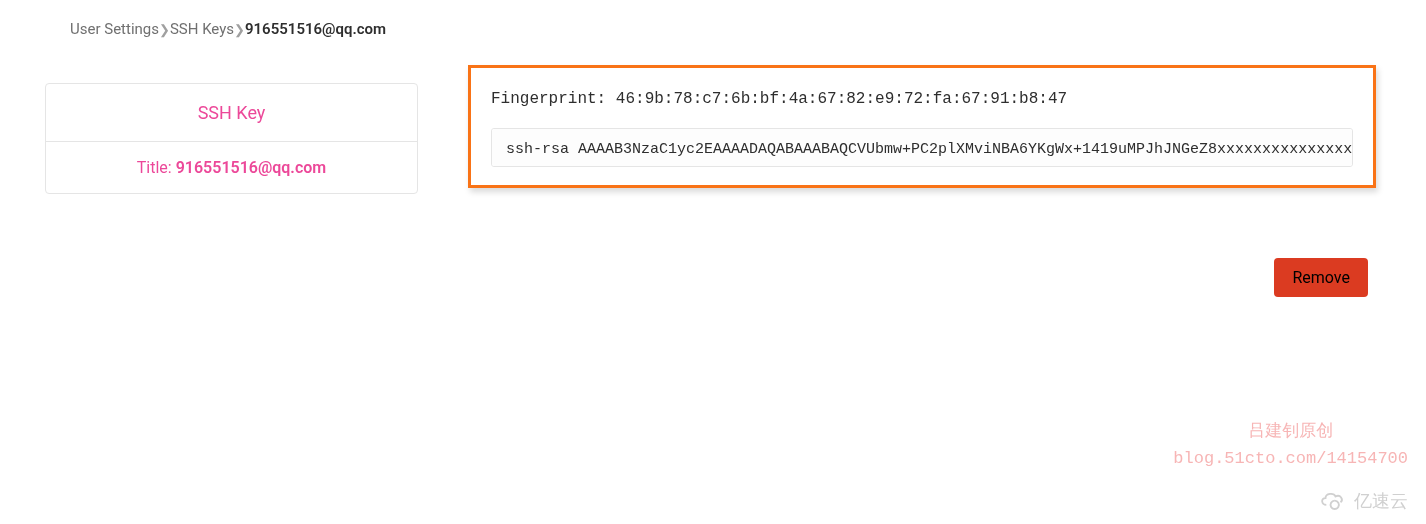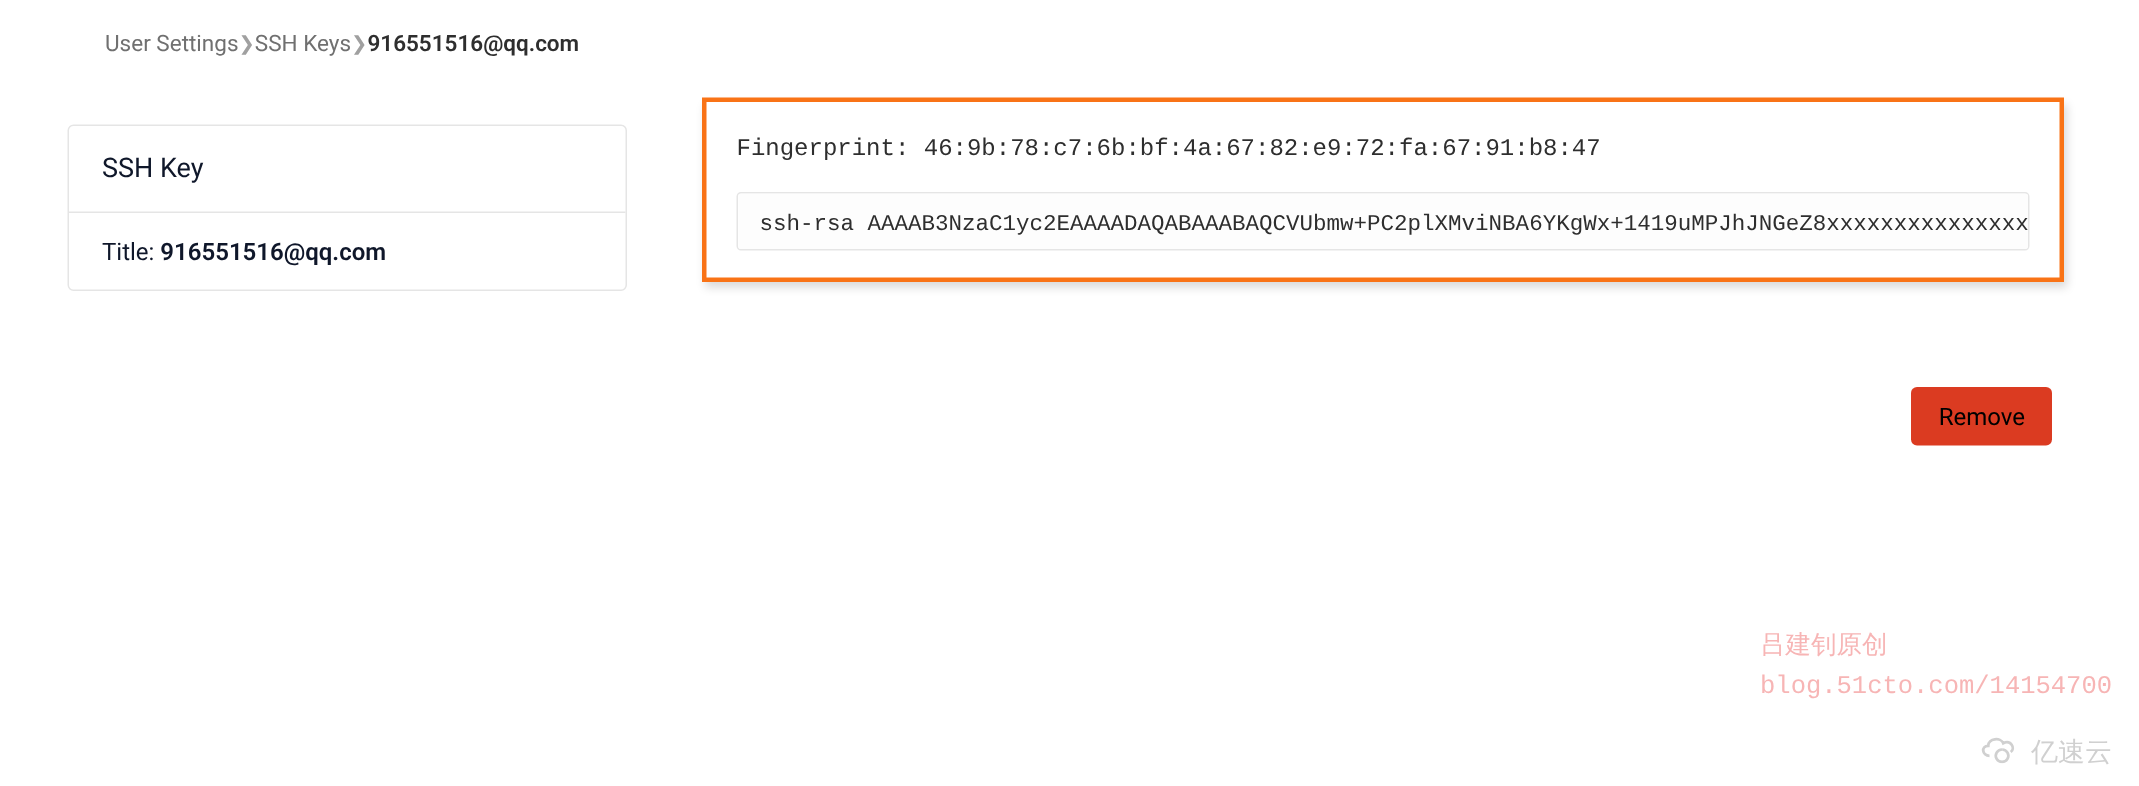--- a/index.html
+++ b/index.html
@@ -46,21 +46,22 @@
       width: 373px;
       border: 1px solid #e5e5e5;
       border-radius: 4px;
       background: #fff;
       flex-shrink: 0;
     }
     .sidebar-card .row {
       padding: 16px 22px;
       border-bottom: 1px solid #e5e5e5;
       font-size: 16px;
-      color: #0f172a;
+      color: #ec4899;
+      text-align: center;
     }
     .sidebar-card .row:last-child {
       border-bottom: none;
     }
     .sidebar-card .row.header {
       font-size: 18px;
       padding: 18px 22px;
     }
     .sidebar-card .row .label {
       font-weight: 400;
@@ -127,20 +128,21 @@
       padding: 10px 18px;
       font-size: 16px;
       border-radius: 4px;
       cursor: pointer;
       font-family: inherit;
     }
     .watermark-text {
       position: absolute;
       right: 18px;
       bottom: 52px;
+      text-align: center;
       font-family: "Courier New", monospace;
       font-size: 17px;
       color: #f7b5b5;
       line-height: 1.55;
       white-space: pre;
     }
     .watermark-logo {
       position: absolute;
       right: 18px;
       bottom: 10px;

